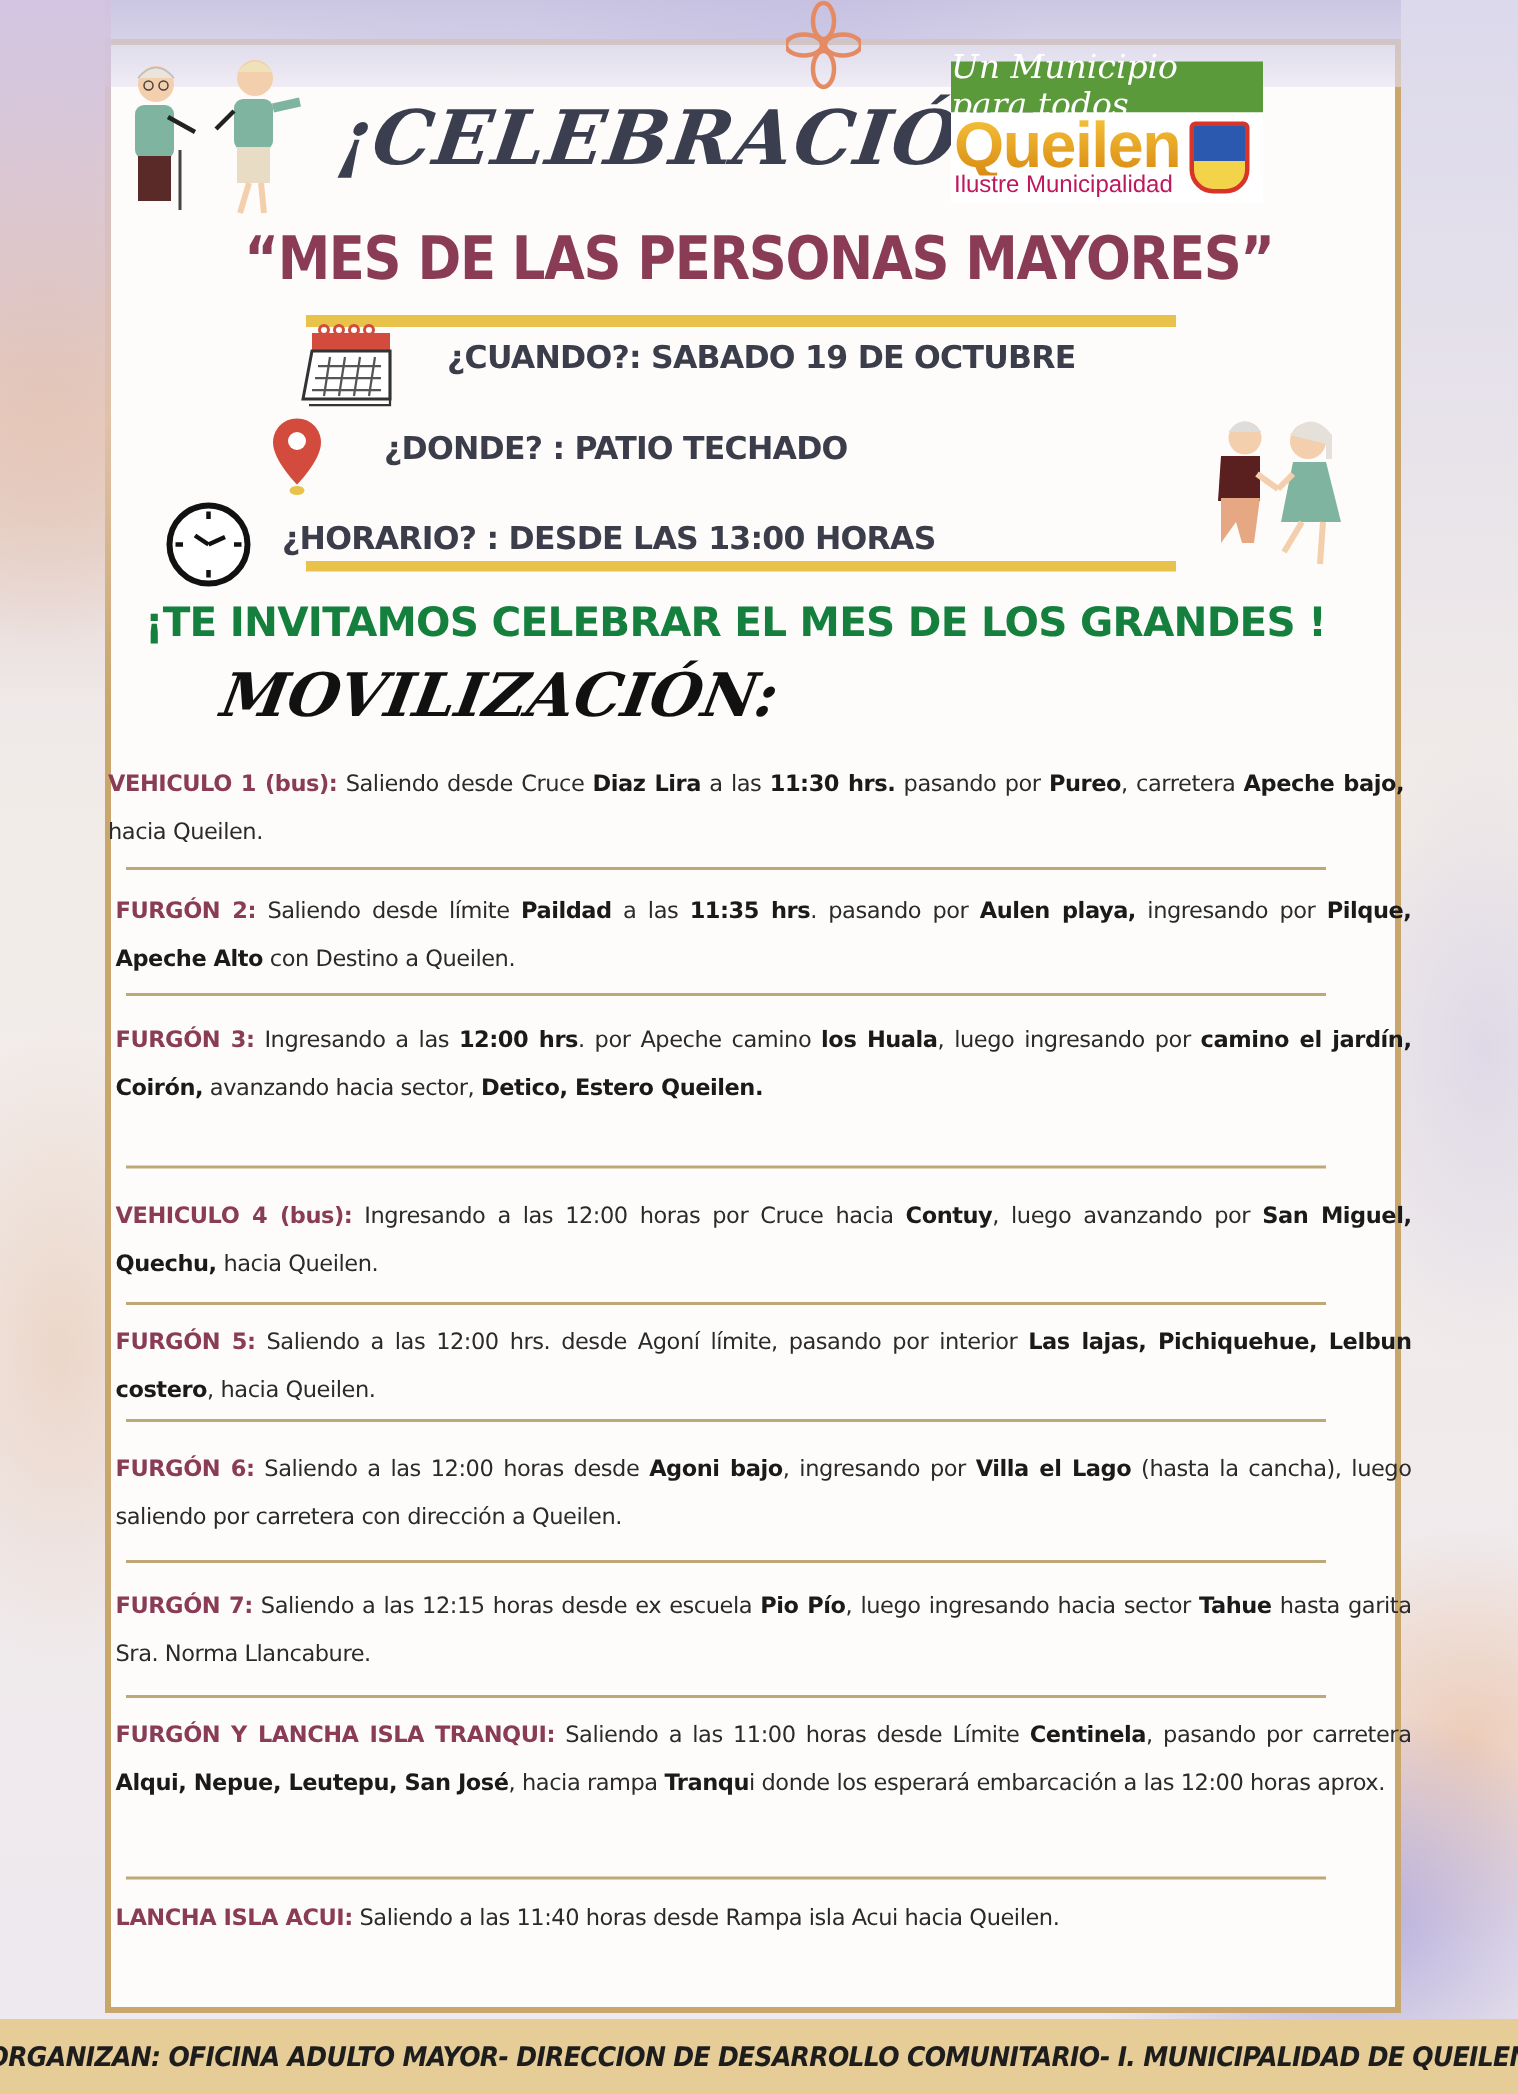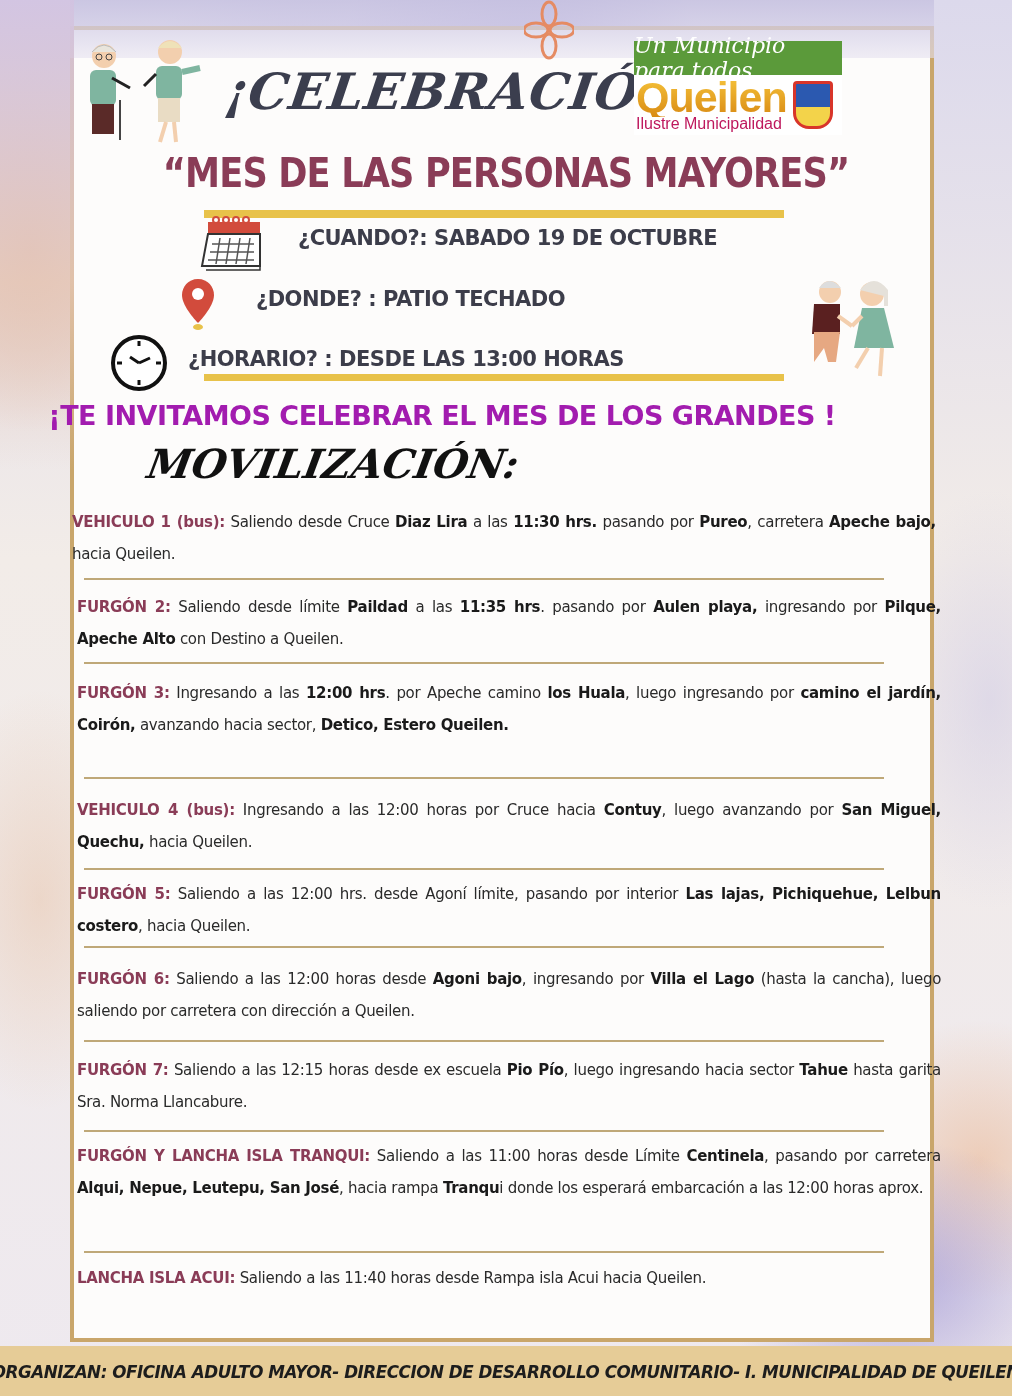--- a/index.html
+++ b/index.html
@@ -68,23 +68,23 @@
   }
   .gold-bar { position: absolute; height: 8px; background: #e8c24a; }
 
   .info-line {
     position: absolute; font-family: "DejaVu Sans", sans-serif; font-weight: bold;
     font-size: 21px; color: #3c3d4a; letter-spacing: -0.5px;
   }
   .icon { position: absolute; }
 
   .invite {
-    position: absolute; left: 0; width: 884px; top: 400px; text-align: center;
+    position: absolute; left: 0; width: 884px; top: 400px; text-align: right;
     font-family: "DejaVu Sans", sans-serif; font-weight: bold; font-size: 27px;
-    color: #a21caf; letter-spacing: -0.5px;
+    color: #15803d; letter-spacing: -0.5px;
   }
   .movil {
     position: absolute; left: 148px; top: 440px;
     font-family: "DejaVu Serif", serif; font-style: italic; font-weight: bold;
     font-size: 40px; color: #111; transform: skewX(-10deg);
   }
 
   .route {
     position: absolute; left: 76px; width: 864px;
     font-family: "DejaVu Sans", sans-serif; font-size: 15px; line-height: 32px;

